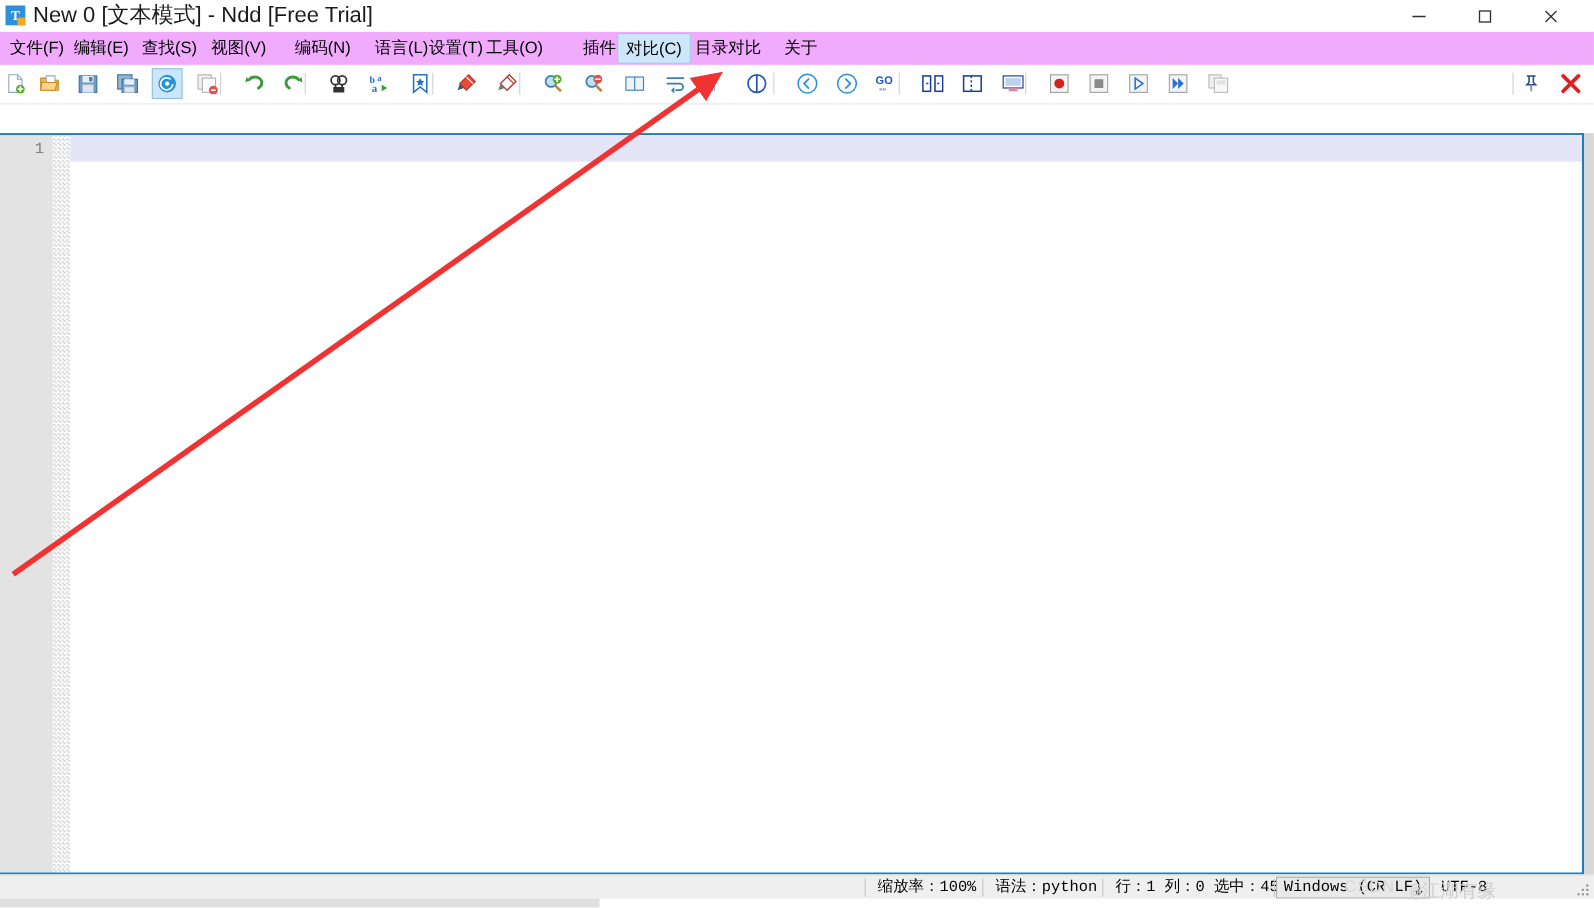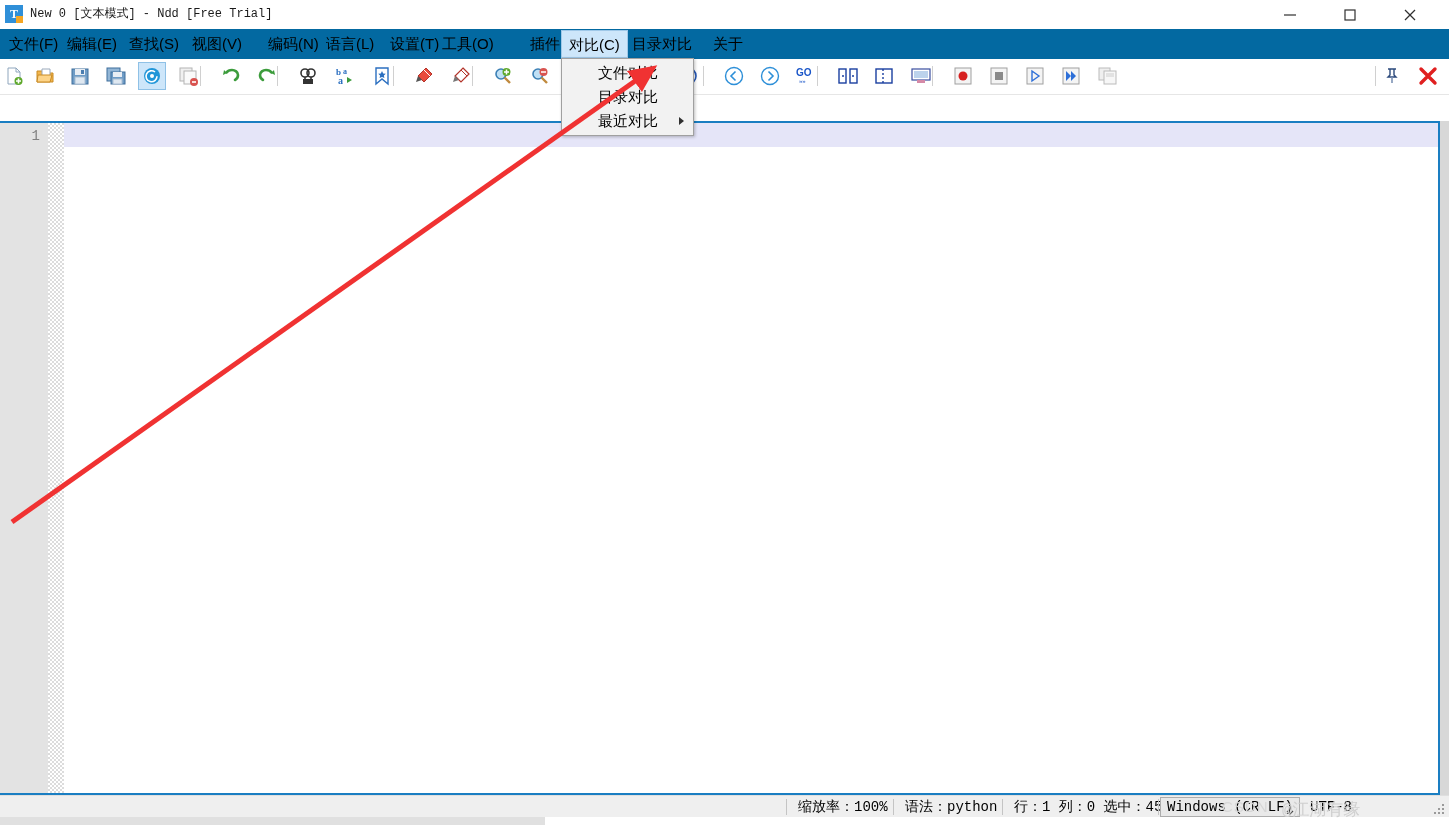--- a/index.html
+++ b/index.html
@@ -11,28 +11,28 @@
   }
   #app{position:relative;width:1449px;height:825px;}
 
   
   .titlebar{position:absolute;left:0;top:0;width:1449px;height:29px;background:#ffffff;}
   .tb-icon{position:absolute;left:5px;top:5px;width:18px;height:18px;}
   .tb-icon .sq{position:absolute;left:0;top:0;width:18px;height:18px;background:#2f8fd8;}
   .tb-icon .fold{position:absolute;right:0;bottom:0;width:7px;height:7px;background:#f5a623;}
   .tb-icon .t{position:absolute;left:0;top:0;width:18px;height:18px;color:#fff;font-size:12px;
               line-height:18px;text-align:center;font-family:"Liberation Serif",serif;font-weight:bold;}
-  .tb-title{position:absolute;left:30px;top:2px;height:24px;line-height:24px;font-size:12px;color:#1a1a1a;
-            white-space:nowrap;font-family:Liberation Mono, monospace;}
+  .tb-title{position:absolute;left:30px;top:2px;height:24px;line-height:24px;font-size:20px;color:#1a1a1a;
+            white-space:nowrap;font-family:Liberation Sans, sans-serif;}
   .wbtn{position:absolute;top:0;width:46px;height:29px;cursor:default;}
   .wbtn svg{position:absolute;left:50%;top:50%;transform:translate(-50%,-50%);}
   #btn-min{right:136px;} #btn-max{right:76px;} #btn-close{right:16px;}
 
   
-  .menubar{position:absolute;left:0;top:29px;width:1449px;height:30px;background:#0369a1;}
+  .menubar{position:absolute;left:0;top:29px;width:1449px;height:30px;background:#f0abfc;}
   .menu-item{position:absolute;top:0;height:30px;line-height:30px;font-size:15px;color:#000;
              padding:0 7px;white-space:nowrap;cursor:default;
              font-family:"Liberation Sans","DejaVu Sans",sans-serif;}
   .menu-item.active{background:#cde6fa;border:1px solid #9fc8e8;
                     height:28px;line-height:28px;box-sizing:border-box;}
 
   
   .toolbar{position:absolute;left:0;top:59px;width:1449px;height:35px;background:#ffffff;
            border-bottom:1px solid #e6e6e6;}
   .tbtn{position:absolute;top:3px;width:28px;height:28px;cursor:default;}
@@ -133,21 +133,21 @@
         </svg>
     </div>
   </div>
 
   <div class="menubar">
     <div class="menu-item" style="left:2px">文件(F)</div>
     <div class="menu-item" style="left:60px">编辑(E)</div>
     <div class="menu-item" style="left:122px">查找(S)</div>
     <div class="menu-item" style="left:185px">视图(V)</div>
     <div class="menu-item" style="left:261px">编码(N)</div>
-    <div class="menu-item" style="left:319px">语言(L)</div>
+    <div class="menu-item" style="left:334px">语言(L)</div>
     <div class="menu-item" style="left:383px">设置(T)</div>
     <div class="menu-item" style="left:435px">工具(O)</div>
     <div class="menu-item" style="left:523px">插件</div>
     <div class="menu-item active" style="left:561px;top:1px">对比(C)</div>
     <div class="menu-item" style="left:625px">目录对比</div>
     <div class="menu-item" style="left:706px">关于</div>
   </div>
 
   <div class="toolbar">
 
@@ -416,28 +416,20 @@
     </div>
   </div>
 
   <div class="wm wm-csdn">CSDN</div>
   <div class="wm wm-user">@江湖有缘</div>
 
   <div class="hscroll">
     <div class="thumb"></div>
   </div>
 
-  <div class="dropdown">
-    <div class="dd-item">文件对比</div>
-    <div class="dd-item">目录对比</div>
-    <div class="dd-item">
-      <span>最近对比</span>
-      <span class="dd-arrow"></span>
-    </div>
-  </div>
 
   <svg class="anno" viewBox="0 0 1449 825">
     <defs>
       <marker id="ahead" markerWidth="6" markerHeight="6" refX="2.6" refY="3" orient="auto">
         <path d="M0 0.4 L5.6 3 L0 5.6 z" fill="#f03232"></path>
       </marker>
     </defs>
     <line x1="12" y1="522" x2="645" y2="74" stroke="#f03232" stroke-width="5" marker-end="url(#ahead)"></line>
   </svg>
 

